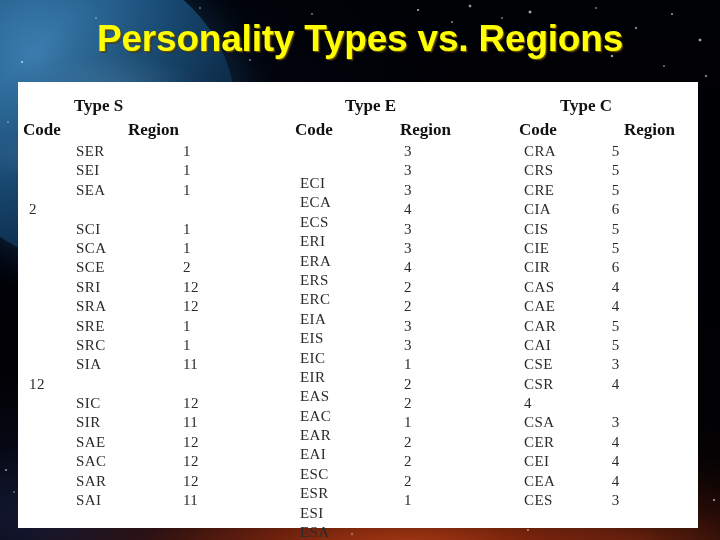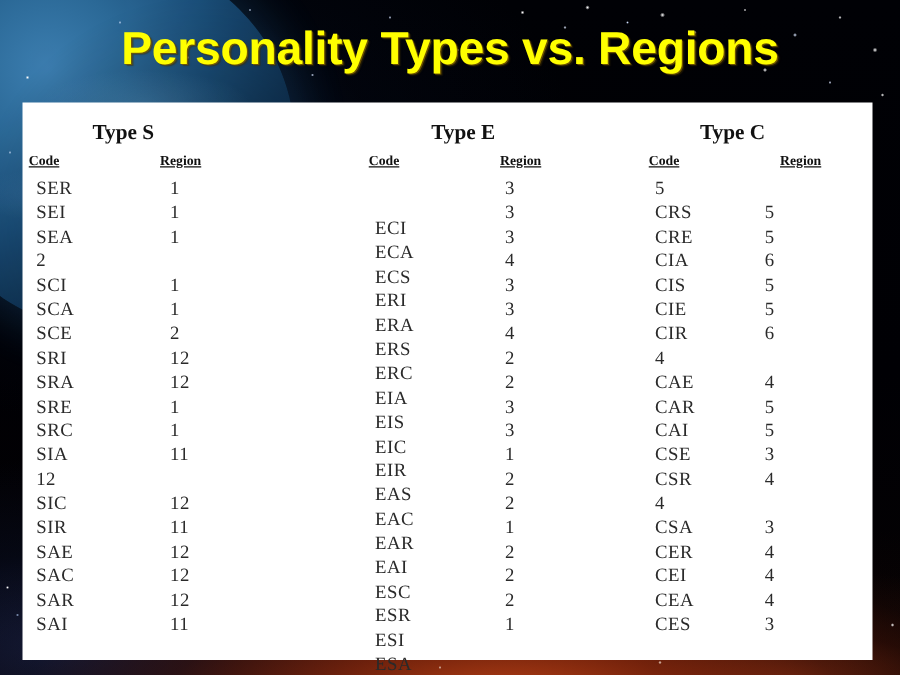--- a/index.html
+++ b/index.html
@@ -173,24 +173,23 @@
   .c1 .type-title { left: 56px; }
   .c2 .type-title { left: 55px; }
   .c3 .type-title { left: 50px; }
 
   .col-head {
     position: absolute;
     top: 37px;
     display: flex;
     font-family: "Liberation Serif", serif;
     font-weight: bold;
-    font-size: 11px;
+    font-size: 17px;
     line-height: 21px;
     color: #111111;
-    text-decoration: underline;
   }
   .c1 .col-head { left: 5px; }
   .c2 .col-head { left: 5px; }
   .c3 .col-head { left: 9px; }
 
   .head-code   { width: 105px; }
   .head-region { width: 100px; }
 
   .rows {
     position: absolute;
@@ -208,21 +207,21 @@
     color: #2a2a2a;
     letter-spacing: 0.4px;
   }
   .c1 .rows { left: 11px; }
   .c2 .rows { left: 10px; }
   .c3 .rows { left: 14px; }
 
   .cell-code   { width: 103px; }
   .cell-region { width: 100px; }
 
-  .c1 .cell-code { width: 107px; }
+  .c1 .cell-code { width: 107px; margin-left: 47px; }
   .c2 .cell-code { width: 104px; margin-top: 32px; }
   .c3 .cell-code { width: 102px; }
 </style>
 </head>
 <body>
 
 <div id="slide">
 
   <div class="bg-space"></div>
   <div class="planet"></div>
@@ -404,20 +403,21 @@
       </div>
 
       <div class="type-col c3">
         <div class="type-title">Type C</div>
         <div class="col-head">
           <span class="head-code">Code</span>
           <span class="head-region">Region</span>
         </div>
         <div class="rows">
             <div class="row">
+              <span class="cell-code">CRA</span>
               <span class="cell-region">5</span>
             </div>
             <div class="row">
               <span class="cell-code">CRS</span>
               <span class="cell-region">5</span>
             </div>
             <div class="row">
               <span class="cell-code">CRE</span>
               <span class="cell-region">5</span>
             </div>
@@ -431,20 +431,21 @@
             </div>
             <div class="row">
               <span class="cell-code">CIE</span>
               <span class="cell-region">5</span>
             </div>
             <div class="row">
               <span class="cell-code">CIR</span>
               <span class="cell-region">6</span>
             </div>
             <div class="row">
+              <span class="cell-code">CAS</span>
               <span class="cell-region">4</span>
             </div>
             <div class="row">
               <span class="cell-code">CAE</span>
               <span class="cell-region">4</span>
             </div>
             <div class="row">
               <span class="cell-code">CAR</span>
               <span class="cell-region">5</span>
             </div>

